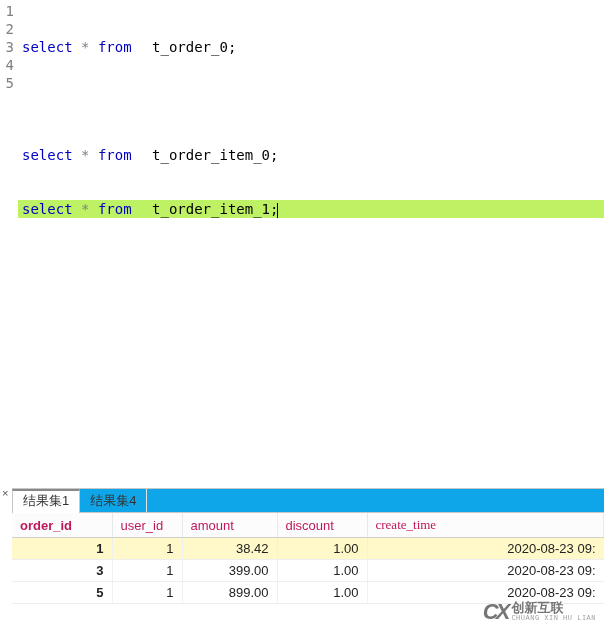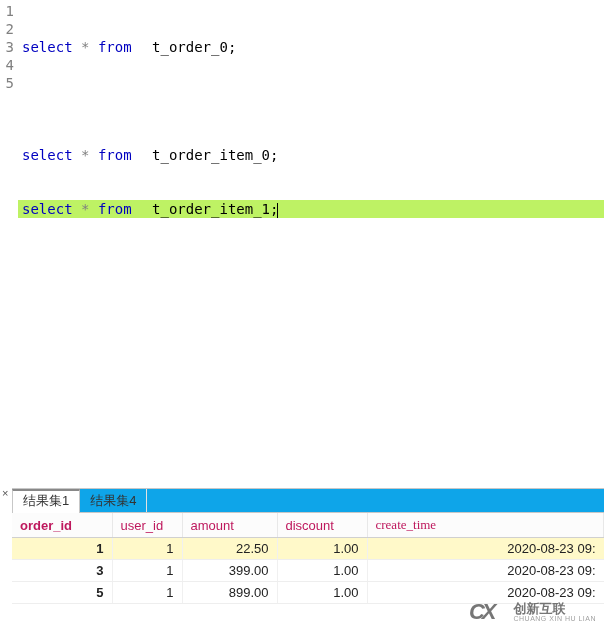--- a/index.html
+++ b/index.html
@@ -124,32 +124,32 @@
   .col-disc  { width: 90px; }
   .col-time  { width: auto; font-family: Liberation Serif, serif; }
 
   .watermark {
     position: absolute;
     right: 8px;
     bottom: 6px;
     display: flex;
     align-items: center;
     opacity: 0.8;
-    gap: 20px;
+    gap: 4px;
     pointer-events: none;
   }
   .watermark .logo {
     font-family: Arial, sans-serif;
     font-size: 22px;
     font-weight: bold;
     font-style: italic;
     color: #555;
     letter-spacing: -3px;
   }
-  .watermark .txt { line-height: 1; }
+  .watermark .txt { line-height: 1; font-family: Liberation Mono, monospace; }
   .watermark .cn { font-size: 13px; color: #555; font-weight: bold; }
   .watermark .en { font-size: 7px; color: #888; letter-spacing: 0.5px; }
 </style>
 </head>
 <body>
 
 <div class="editor">
   <div class="gutter">
     <div>1</div>
     <div>2</div>
@@ -180,21 +180,21 @@
         <th class="col-user">user_id</th>
         <th class="col-amt">amount</th>
         <th class="col-disc">discount</th>
         <th class="col-time">create_time</th>
       </tr>
     </thead>
     <tbody>
       <tr class="sel">
         <td class="idcol">1</td>
         <td>1</td>
-        <td>22.50</td>
+        <td>38.42</td>
         <td>1.00</td>
         <td>2020-08-23 09:</td>
       </tr>
       <tr>
         <td class="idcol">3</td>
         <td>1</td>
         <td>399.00</td>
         <td>1.00</td>
         <td>2020-08-23 09:</td>
       </tr>

